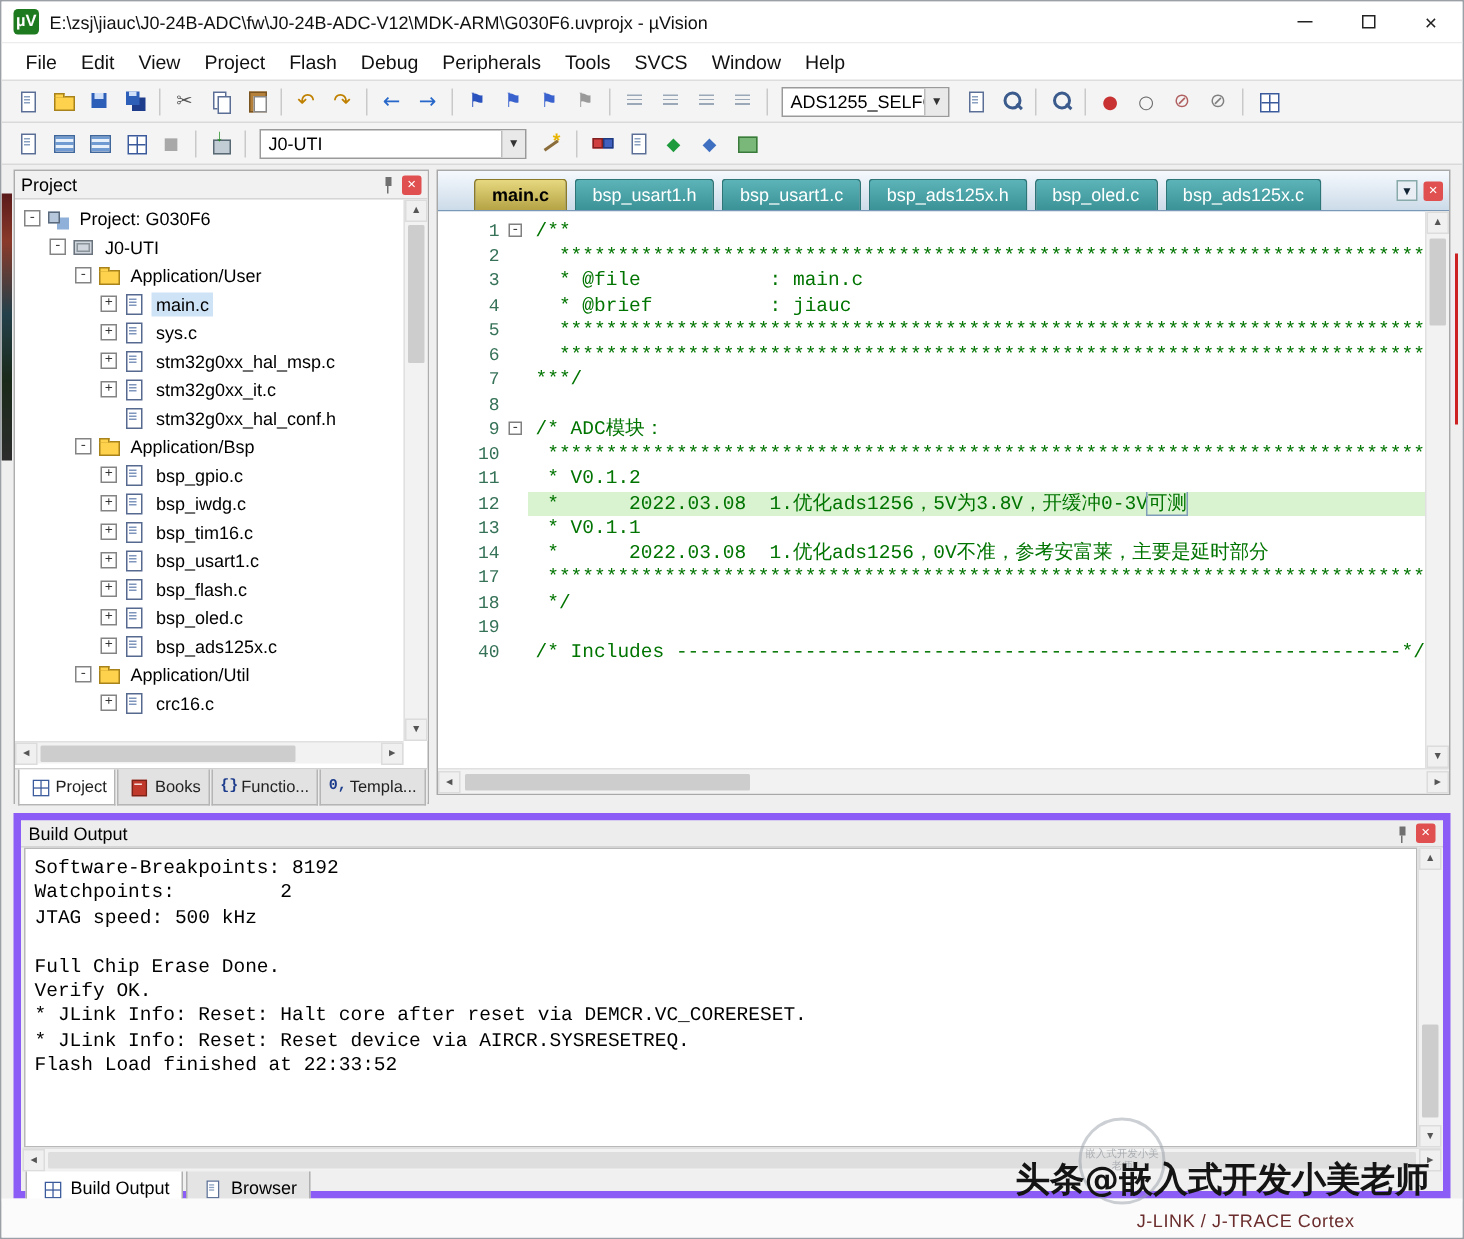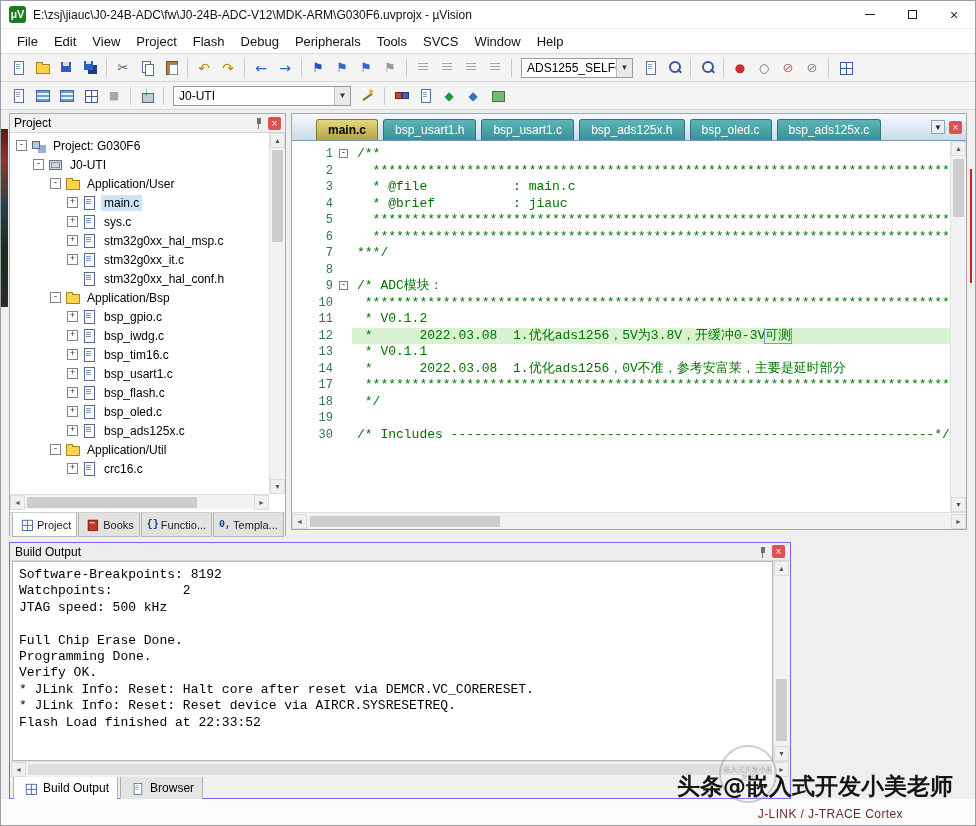--- a/index.html
+++ b/index.html
@@ -107,21 +107,21 @@
   .cl { display:flex; height:16.5px; line-height:16.5px; white-space:pre; font-family:"Liberation Mono",monospace; font-size:13px; }
   .ln { width:46px; text-align:right; color:#357257; flex:none; padding-right:5px; font-size:12px; }
   .foldcol { width:14px; flex:none; position:relative; }
   .foldbox { position:absolute; left:1px; top:3px; width:9px; height:9px; border:1px solid #808080; background:#fff; color:#333; font-size:9px; line-height:7px; text-align:center; }
   .ct { flex:1; padding-left:5px; overflow:hidden; }
   .cl.hl .ct { background:#d9f2cf; }
   .seg.com { color:#007400; } .seg.pre { color:#7a7a00; } .seg.str { color:#20208c; } .seg.pln { color:#000; }
   .seg.boxed { outline:1px solid #7f9db9; }
 
   
-  .build-panel { position:absolute; left:8px; top:541px; width:782px; height:257px; border:1px solid #8b5cf6; background:#f0f0f0; }
+  .build-panel { position:absolute; left:8px; top:541px; width:958px; height:257px; border:5px solid #8b5cf6; background:#f0f0f0; }
   .bo-header { position:absolute; left:0; top:0; right:0; height:18px; background:#ededed; border-bottom:1px solid #d5d5d5; display:flex; align-items:center; padding:0 5px; font-size:12px; }
   .bo-content { position:absolute; left:2px; top:18px; right:17px; height:200px; background:#fff; border:1px solid #b8b8b8; overflow:hidden; padding:5px 6px; }
   .bo-line { white-space:pre; font-family:"Liberation Mono",monospace; font-size:13px; line-height:16.4px; color:#000; }
 
   .bo-tabs { position:absolute; left:0; right:0; top:234px; height:23px; display:flex; padding-left:3px; align-items:stretch; }
   .btab { display:flex; align-items:center; gap:4px; font-size:12px; padding:0 8px; border:1px solid #b0b0b0; border-top:none; background:#e4e4e4; margin-right:2px; }
   .btab.active { background:#fff; }
   .btab .icn { transform:scale(.85); }
 
   
@@ -484,21 +484,21 @@
         <div class="cl"><span class="ln">8</span><span class="foldcol"></span><span class="ct"></span></div>
         <div class="cl"><span class="ln">9</span><span class="foldcol"><span class="foldbox">-</span></span><span class="ct"><span class="seg com">/* ADC模块：</span></span></div>
         <div class="cl"><span class="ln">10</span><span class="foldcol"></span><span class="ct"><span class="seg com"> ****************************************************************************</span></span></div>
         <div class="cl"><span class="ln">11</span><span class="foldcol"></span><span class="ct"><span class="seg com"> * V0.1.2</span></span></div>
         <div class="cl hl"><span class="ln">12</span><span class="foldcol"></span><span class="ct"><span class="seg com"> *      2022.03.08  1.优化ads1256，5V为3.8V，开缓冲0-3V</span><span class="seg com boxed">可测</span></span></div>
         <div class="cl"><span class="ln">13</span><span class="foldcol"></span><span class="ct"><span class="seg com"> * V0.1.1</span></span></div>
         <div class="cl"><span class="ln">14</span><span class="foldcol"></span><span class="ct"><span class="seg com"> *      2022.03.08  1.优化ads1256，0V不准，参考安富莱，主要是延时部分</span></span></div>
         <div class="cl"><span class="ln">17</span><span class="foldcol"></span><span class="ct"><span class="seg com"> ****************************************************************************</span></span></div>
         <div class="cl"><span class="ln">18</span><span class="foldcol"></span><span class="ct"><span class="seg com"> */</span></span></div>
         <div class="cl"><span class="ln">19</span><span class="foldcol"></span><span class="ct"></span></div>
-        <div class="cl"><span class="ln">30</span><span class="foldcol"></span><span class="ct"><span class="seg com">/* Includes --------------------------------------------------------------*/</span></span></div>
+        <div class="cl"><span class="ln">40</span><span class="foldcol"></span><span class="ct"><span class="seg com">/* Includes --------------------------------------------------------------*/</span></span></div>
       </div>
 
     <div class="sbv" style="right:0;top:27px;bottom:17px;">
       <div class="sb-btn" style="left:0;top:0;">▲</div>
       <div class="sb-thumb" style="left:2px;top:18px;width:11px;height:58px;"></div>
       <div class="sb-btn" style="left:0;bottom:0;">▼</div>
     </div>
 
     <div class="sbh" style="left:0;right:0;bottom:0;height:17px;">
       <div class="sb-btn" style="left:0;top:1px;">◄</div>
@@ -514,21 +514,20 @@
         <span class="i-pin"></span>
         <span class="hclose">×</span>
       </span>
     </div>
     <div class="bo-content" id="bo">
         <div class="bo-line">Software-Breakpoints: 8192</div>
         <div class="bo-line">Watchpoints:         2</div>
         <div class="bo-line">JTAG speed: 500 kHz</div>
         <div class="bo-line"> </div>
         <div class="bo-line">Full Chip Erase Done.</div>
-        <div class="bo-line">Programming Done.</div>
         <div class="bo-line">Verify OK.</div>
         <div class="bo-line">* JLink Info: Reset: Halt core after reset via DEMCR.VC_CORERESET.</div>
         <div class="bo-line">* JLink Info: Reset: Reset device via AIRCR.SYSRESETREQ.</div>
         <div class="bo-line">Flash Load finished at 22:33:52</div>
       </div>
 
     <div class="sbv" style="right:1px;top:18px;height:200px;">
       <div class="sb-btn" style="left:0;top:0;">▲</div>
       <div class="sb-thumb" style="left:2px;top:118px;width:11px;height:62px;"></div>
       <div class="sb-btn" style="left:0;bottom:0;">▼</div>

